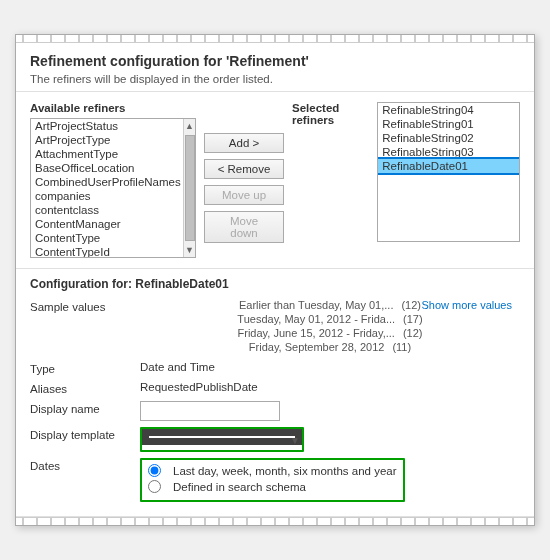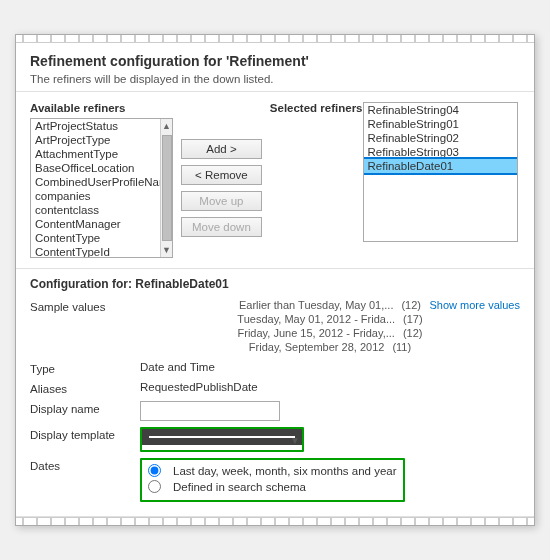--- a/index.html
+++ b/index.html
@@ -189,21 +189,21 @@
     }
     .sample-value-text {
       color: #555;
     }
     .sample-value-count {
       color: #555;
       margin-left: 8px;
     }
     .show-more {
       position: absolute;
-      right: 0;
+      right: 8px;
       top: 0;
       font-size: 11px;
       color: #0072c6;
       cursor: pointer;
       text-decoration: none;
     }
     .text-input {
       border: 1px solid #aaa;
       height: 20px;
       width: 140px;
@@ -256,28 +256,28 @@
   </style>
 </head>
 <body>
 
 <div class="dialog">
 
   <div class="torn-top"></div>
 
   <div class="dialog-header">
     <div class="dialog-title">Refinement configuration for 'Refinement'</div>
-    <div class="dialog-subtitle">The refiners will be displayed in the down listed.</div>
+    <div class="dialog-subtitle">The refiners will be displayed in the order listed.</div>
   </div>
 
   <div class="refiner-section">
 
     <div class="refiner-col">
       <div class="refiner-label">Available refiners</div>
-      <div class="list-box" style="width:143px;">
+      <div class="list-box" style="width:166px;">
         <div class="list-box-inner" style="padding-right:12px;">
           <div class="list-item">ArtProjectStatus</div>
           <div class="list-item">ArtProjectType</div>
           <div class="list-item">AttachmentType</div>
           <div class="list-item">BaseOfficeLocation</div>
           <div class="list-item">CombinedUserProfileNames</div>
           <div class="list-item">companies</div>
           <div class="list-item">contentclass</div>
           <div class="list-item">ContentManager</div>
           <div class="list-item">ContentType</div>

